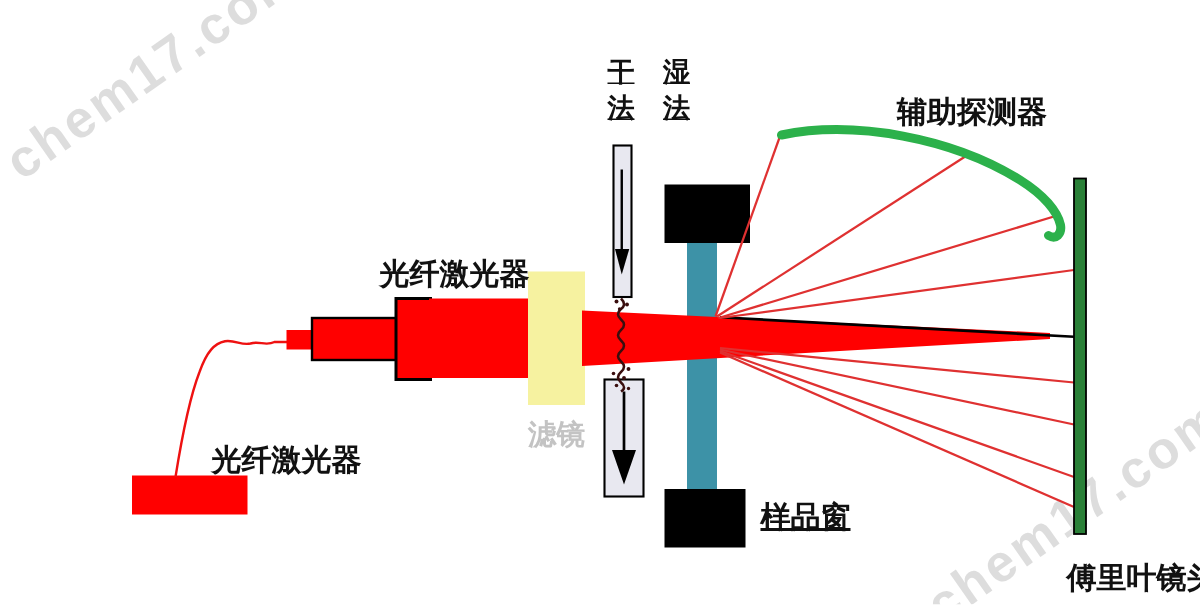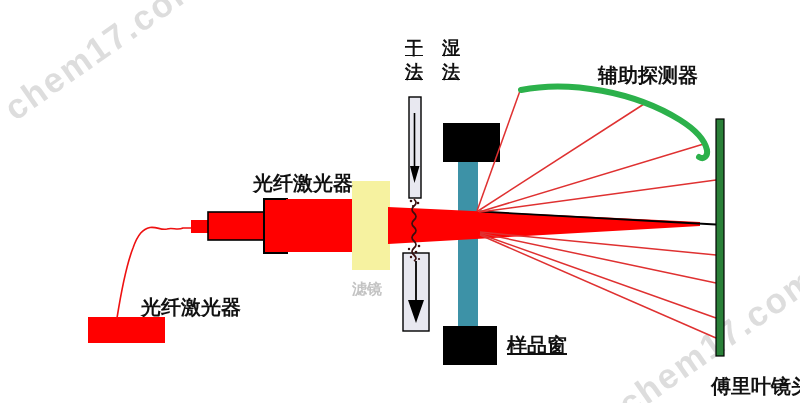--- a/index.html
+++ b/index.html
@@ -105,17 +105,17 @@
     <path d="M 521 90 C 570 80 635 92 680 120 C 696 130 705 141 707 150 C 708 156 704 160 699 157" fill="none" stroke="#2cb14b" stroke-width="6" stroke-linecap="round"></path>
 
     <rect x="716" y="119" width="8" height="237" fill="#2a8038" stroke="#000" stroke-width="1.2"></rect>
   </svg>
 
   <div class="lbl vlabel" style="left:405px;top:36px;">干法</div>
   <div class="lbl vlabel" style="left:442px;top:36px;">湿法</div>
   <div class="lbl" style="left:598px;top:64px;">辅助探测器</div>
   <div class="lbl" style="left:253px;top:172px;">光纤激光器</div>
   <div class="lbl" style="left:141px;top:296px;">光纤激光器</div>
-  <div class="lbl lbl-filter" style="left:352px;top:281px;font-size:15px;">滤镜</div>
+  <div class="lbl lbl-filter" style="left:352px;top:281px;font-size:19px;">滤镜</div>
   <div class="lbl" style="left:507px;top:334px;text-decoration:underline;">样品窗</div>
   <div class="lbl" style="left:711px;top:375px;">傅里叶镜头</div>
 
 </div>
 
 </body></html>

